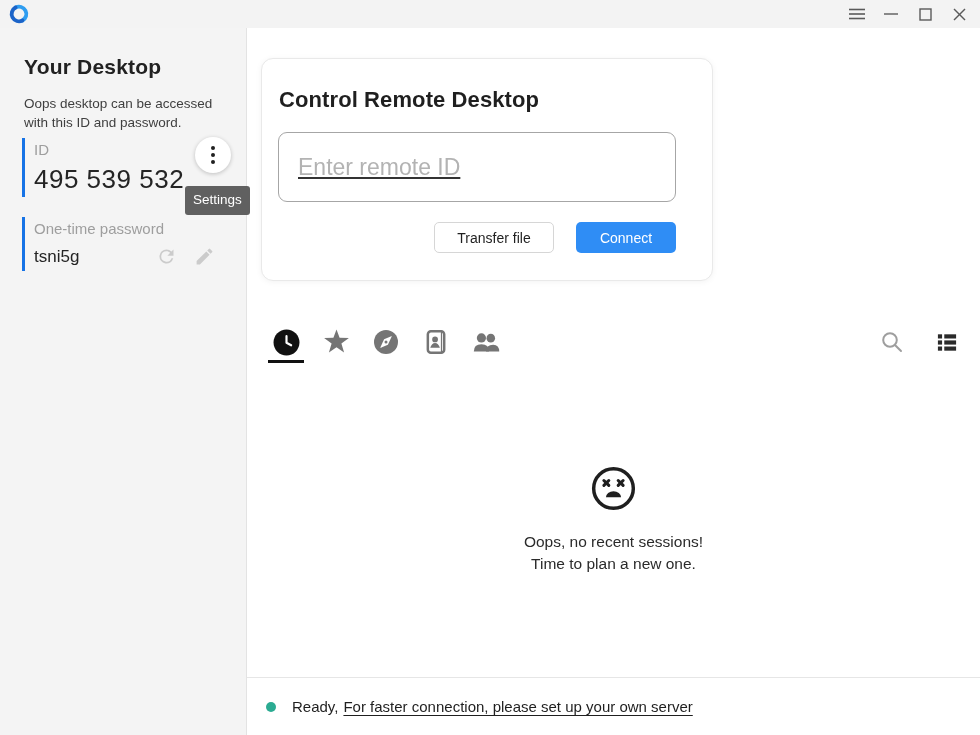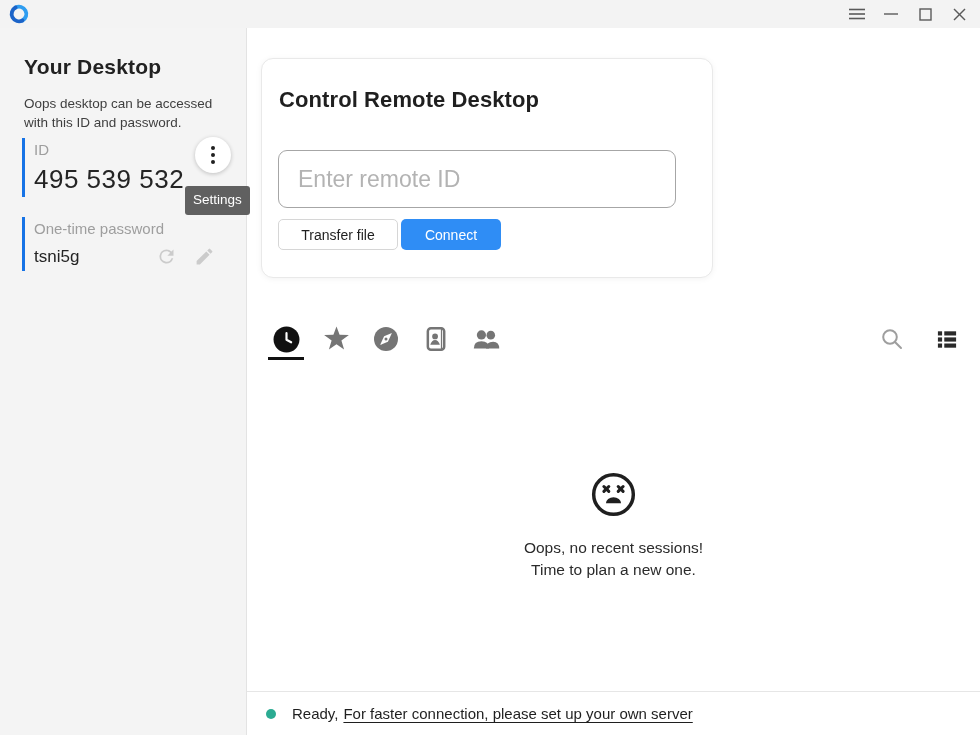--- a/index.html
+++ b/index.html
@@ -37,44 +37,44 @@
 
   .tooltip { position:absolute; left:185px; top:158px; height:29px; line-height:27px; background:#606060;
              color:#fff; font-size:13.5px; padding:0 8px; border-radius:3px; z-index:4; white-space:nowrap; }
 
   
   .main { flex:1; background:#fff; display:flex; flex-direction:column; }
 
   .card { margin:30px 0 0 14px; width:452px; border:1px solid #e9e9e9; border-radius:12px;
           background:#fff; box-shadow:0 1px 6px rgba(0,0,0,.05); padding:28px 27px 27px 16px; }
   .card-title { font-size:22px; font-weight:700; color:#1f1f1f; padding-left:1px; letter-spacing:.1px; }
-  .remote-input { display:block; width:398px; height:58px; margin-top:37px; border:1px solid #a6a6a6;
+  .remote-input { display:block; width:398px; height:70px; margin-top:19px; border:1px solid #a6a6a6;
           border-radius:9px; font-size:23px; padding:0 19px; color:#333; outline:none;
-          font-family:"Liberation Sans", sans-serif; }
+          font-family:"Liberation Sans", sans-serif;text-decoration:underline; }
   .remote-input::placeholder { color:#b3b3b3; }
-  .btn-row { width:398px; display:flex; gap:3px; margin-top:11px; }
+  .btn-row { width:398px; display:flex; justify-content:flex-end; gap:22px; margin-top:20px; }
   .btn { height:31px; border-radius:5px; font-size:14px; display:flex; align-items:center; justify-content:center;
          cursor:pointer; font-family:"Liberation Sans", sans-serif; }
   .btn-transfer { width:120px; background:#fff; border:1px solid #d6d6d6; color:#1f1f1f; }
   .btn-connect { width:100px; background:#2f8df5; border:none; color:#fff; }
 
   .tabbar { display:flex; align-items:center; margin-top:40px; height:42px; padding-left:21px; padding-right:23px; }
   .tab { width:36px; height:42px; display:flex; align-items:center; justify-content:center; position:relative;
          margin-right:14px; cursor:pointer; }
   .tab.active::after { content:""; position:absolute; left:0; right:0; bottom:0; height:3px; background:#111; }
   .tab svg, .icon-btn svg { display:block; }
   .icon-btn { cursor:pointer; display:flex; align-items:center; justify-content:center; }
   .search-btn { margin-left:auto; }
   .list-btn { margin-left:33px; }
 
   .empty { flex:1; display:flex; flex-direction:column; align-items:center; justify-content:center;
            text-align:left; color:#2b2b2b; font-size:15.5px; line-height:22px; }
   .empty .face { margin-bottom:13px; }
 
-  .statusbar { height:44px; border-top:1px solid #e6e6e6; display:flex; align-items:center; padding-left:19px;
+  .statusbar { height:58px; border-top:1px solid #e6e6e6; display:flex; align-items:center; padding-left:19px;
                font-size:15px; color:#1f1f1f; }
   .status-dot { width:10px; height:10px; border-radius:50%; background:#2bab92; margin-right:16px; flex-shrink:0; }
   .status-ready { margin-right:5px; }
   .status-link { text-decoration:underline; text-underline-offset:3px; cursor:pointer;text-align:center; }
 </style>
 </head>
 <body>
 
 <div class="titlebar">
   <span class="logo">

